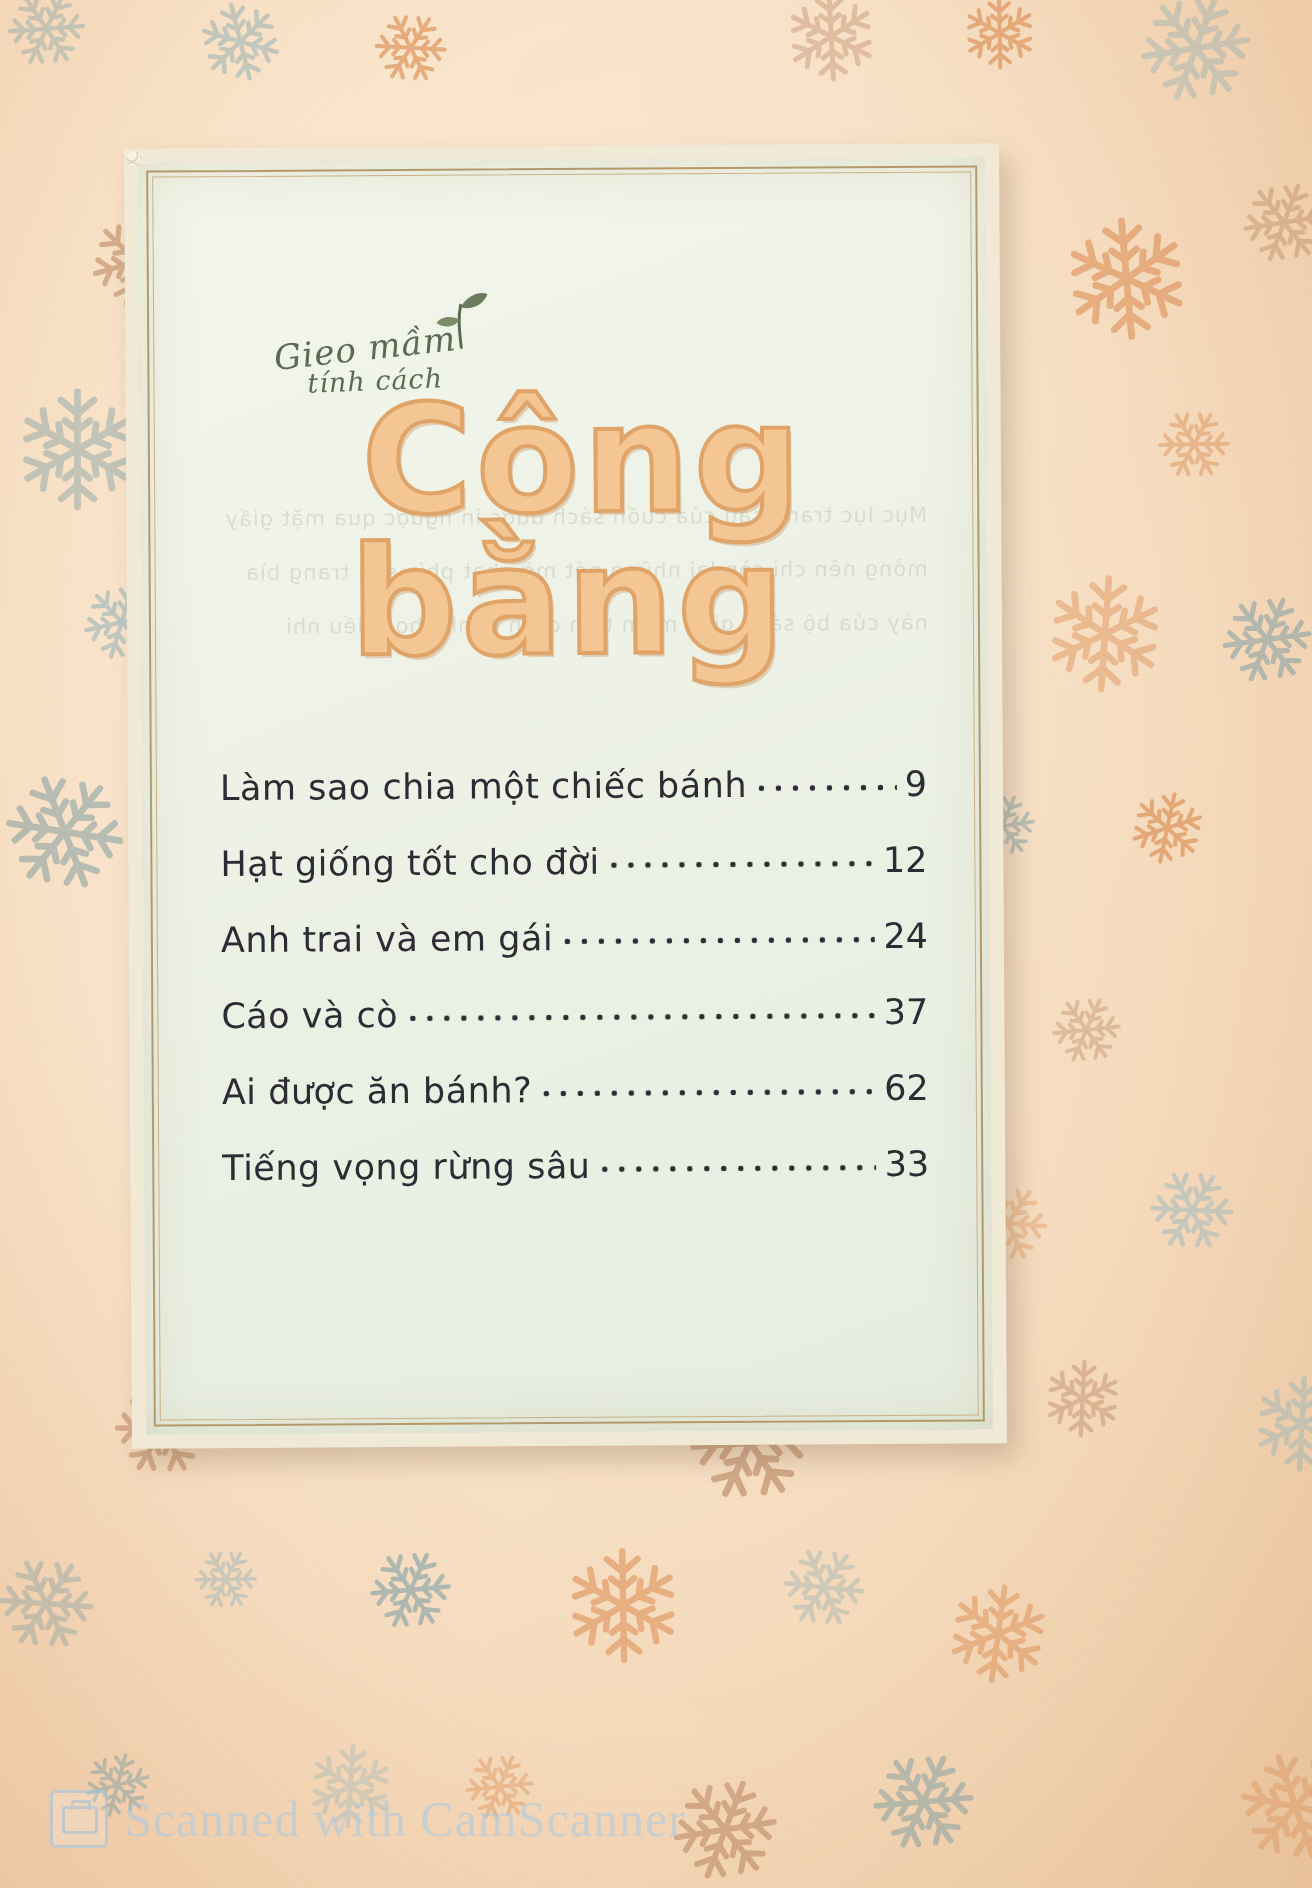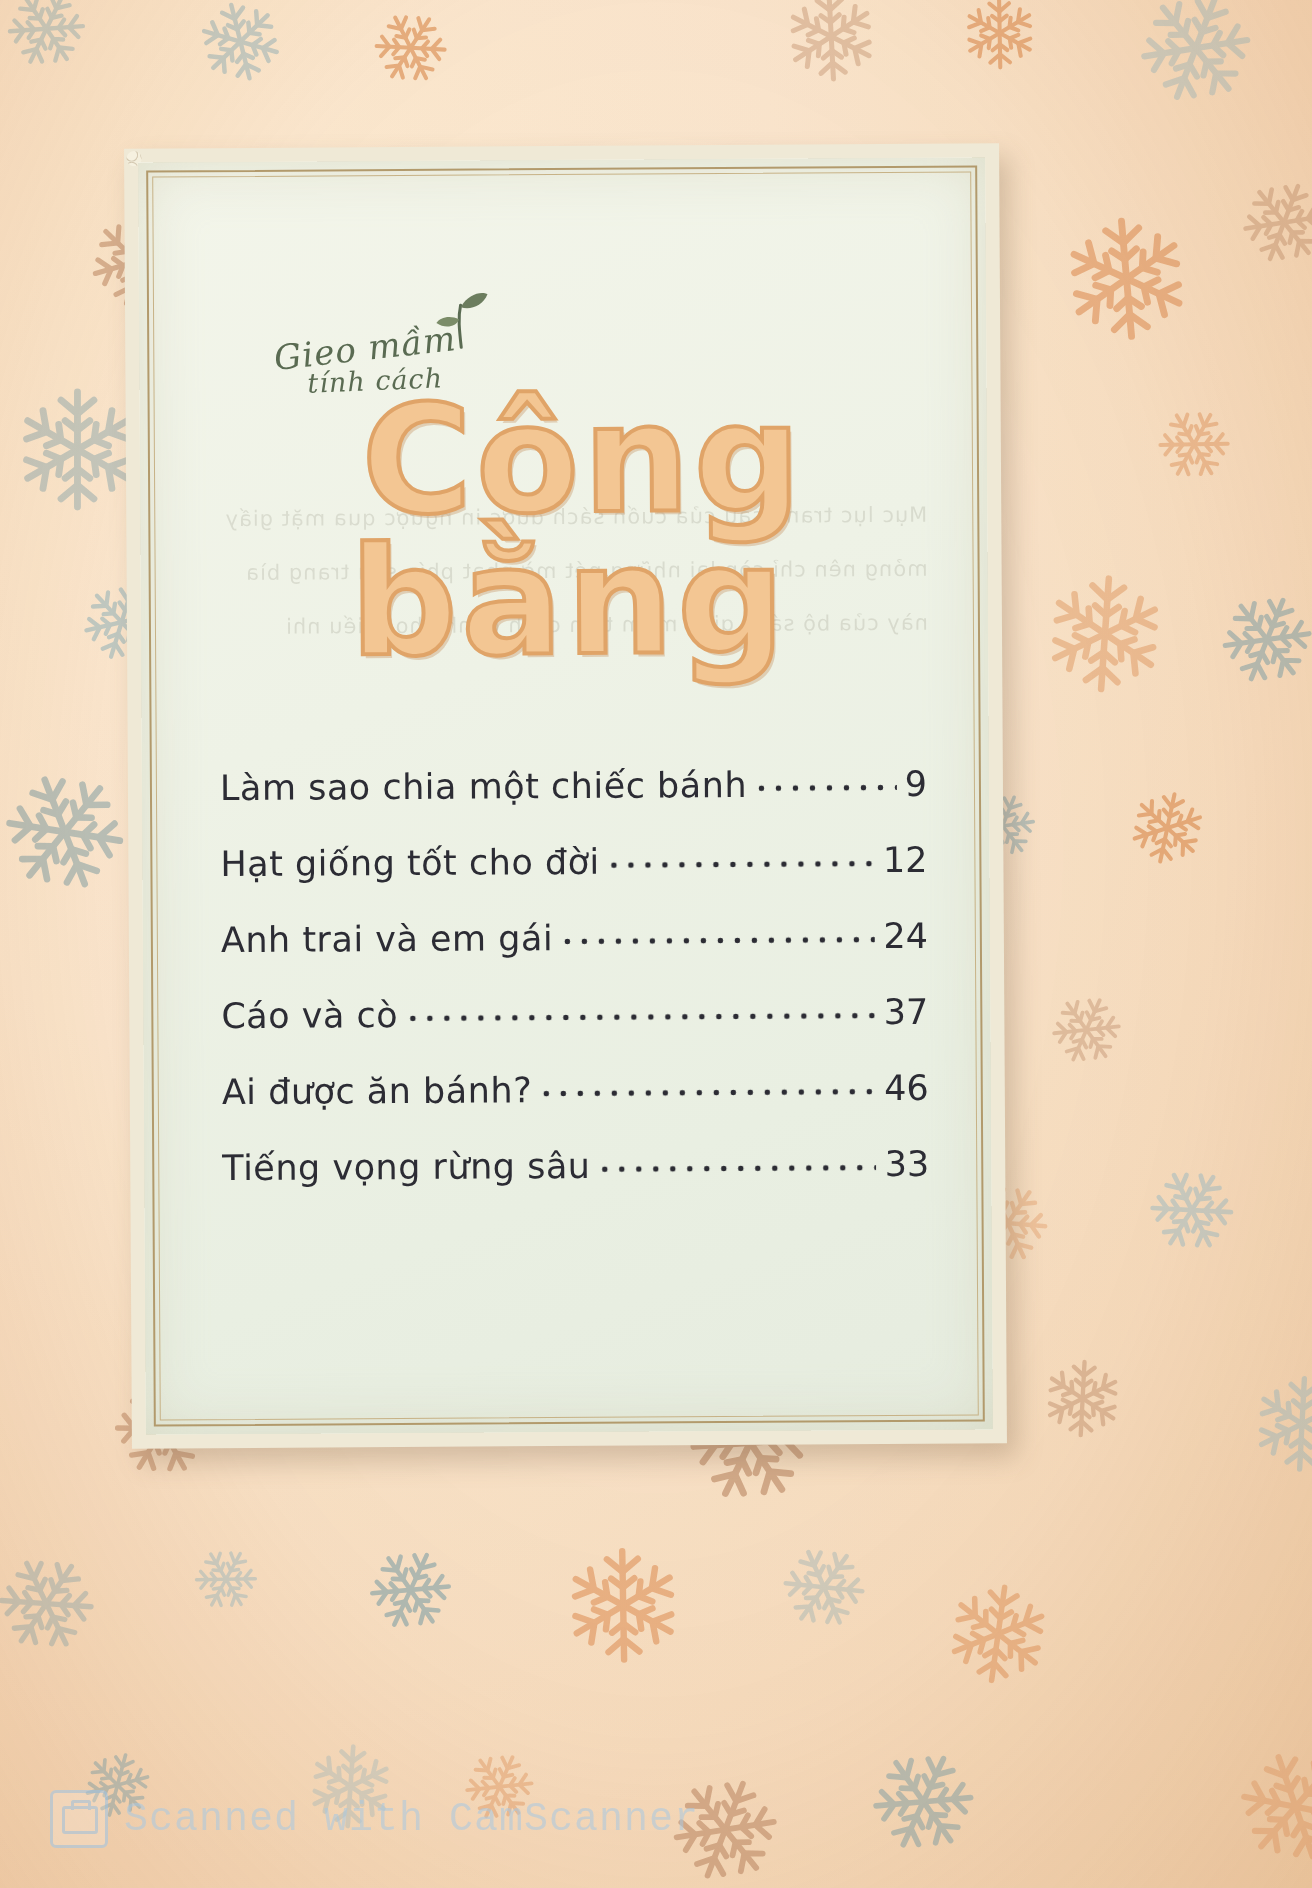--- a/index.html
+++ b/index.html
@@ -251,22 +251,22 @@
   .wm-icon::after {
     content: "";
     position: absolute;
     left: 18px; top: 7px;
     width: 14px; height: 7px;
     border: 3px solid #9fc6e8;
     border-bottom: none;
     border-radius: 3px 3px 0 0;
   }
   .wm-text {
-    font-family: Liberation Mono, monospace;
-    font-size: 40px;
+    font-family: Liberation Serif, serif;
+    font-size: 50px;
     color: #a9c9e2;
     letter-spacing: 1px;
   }
 </style>
 </head>
 <body>
 
 <div class="page">
 
   <div class="bg-flakes" id="flakes">
@@ -1493,21 +1493,21 @@
               <span class="toc-page">24</span>
             </div>
             <div class="toc-row">
               <span class="toc-title">Cáo và cò</span>
               <span class="toc-dots"></span>
               <span class="toc-page">37</span>
             </div>
             <div class="toc-row">
               <span class="toc-title">Ai được ăn bánh?</span>
               <span class="toc-dots"></span>
-              <span class="toc-page">46</span>
+              <span class="toc-page">62</span>
             </div>
             <div class="toc-row">
               <span class="toc-title">Tiếng vọng rừng sâu</span>
               <span class="toc-dots"></span>
               <span class="toc-page">33</span>
             </div>
           </div>
 
       </div>
     </div>

